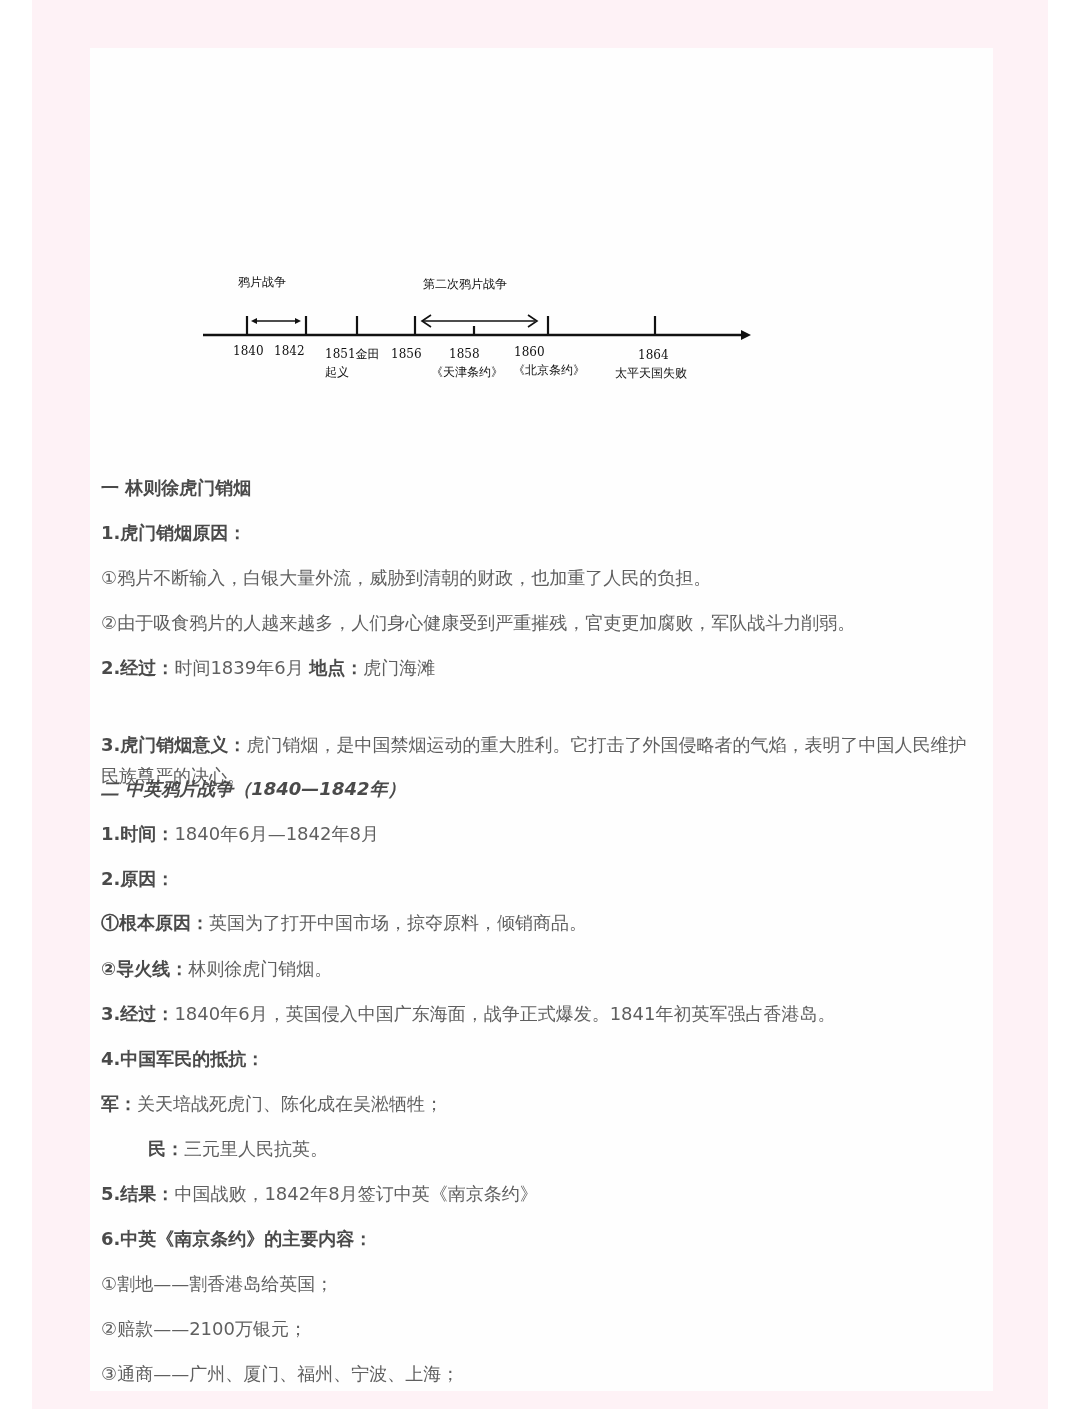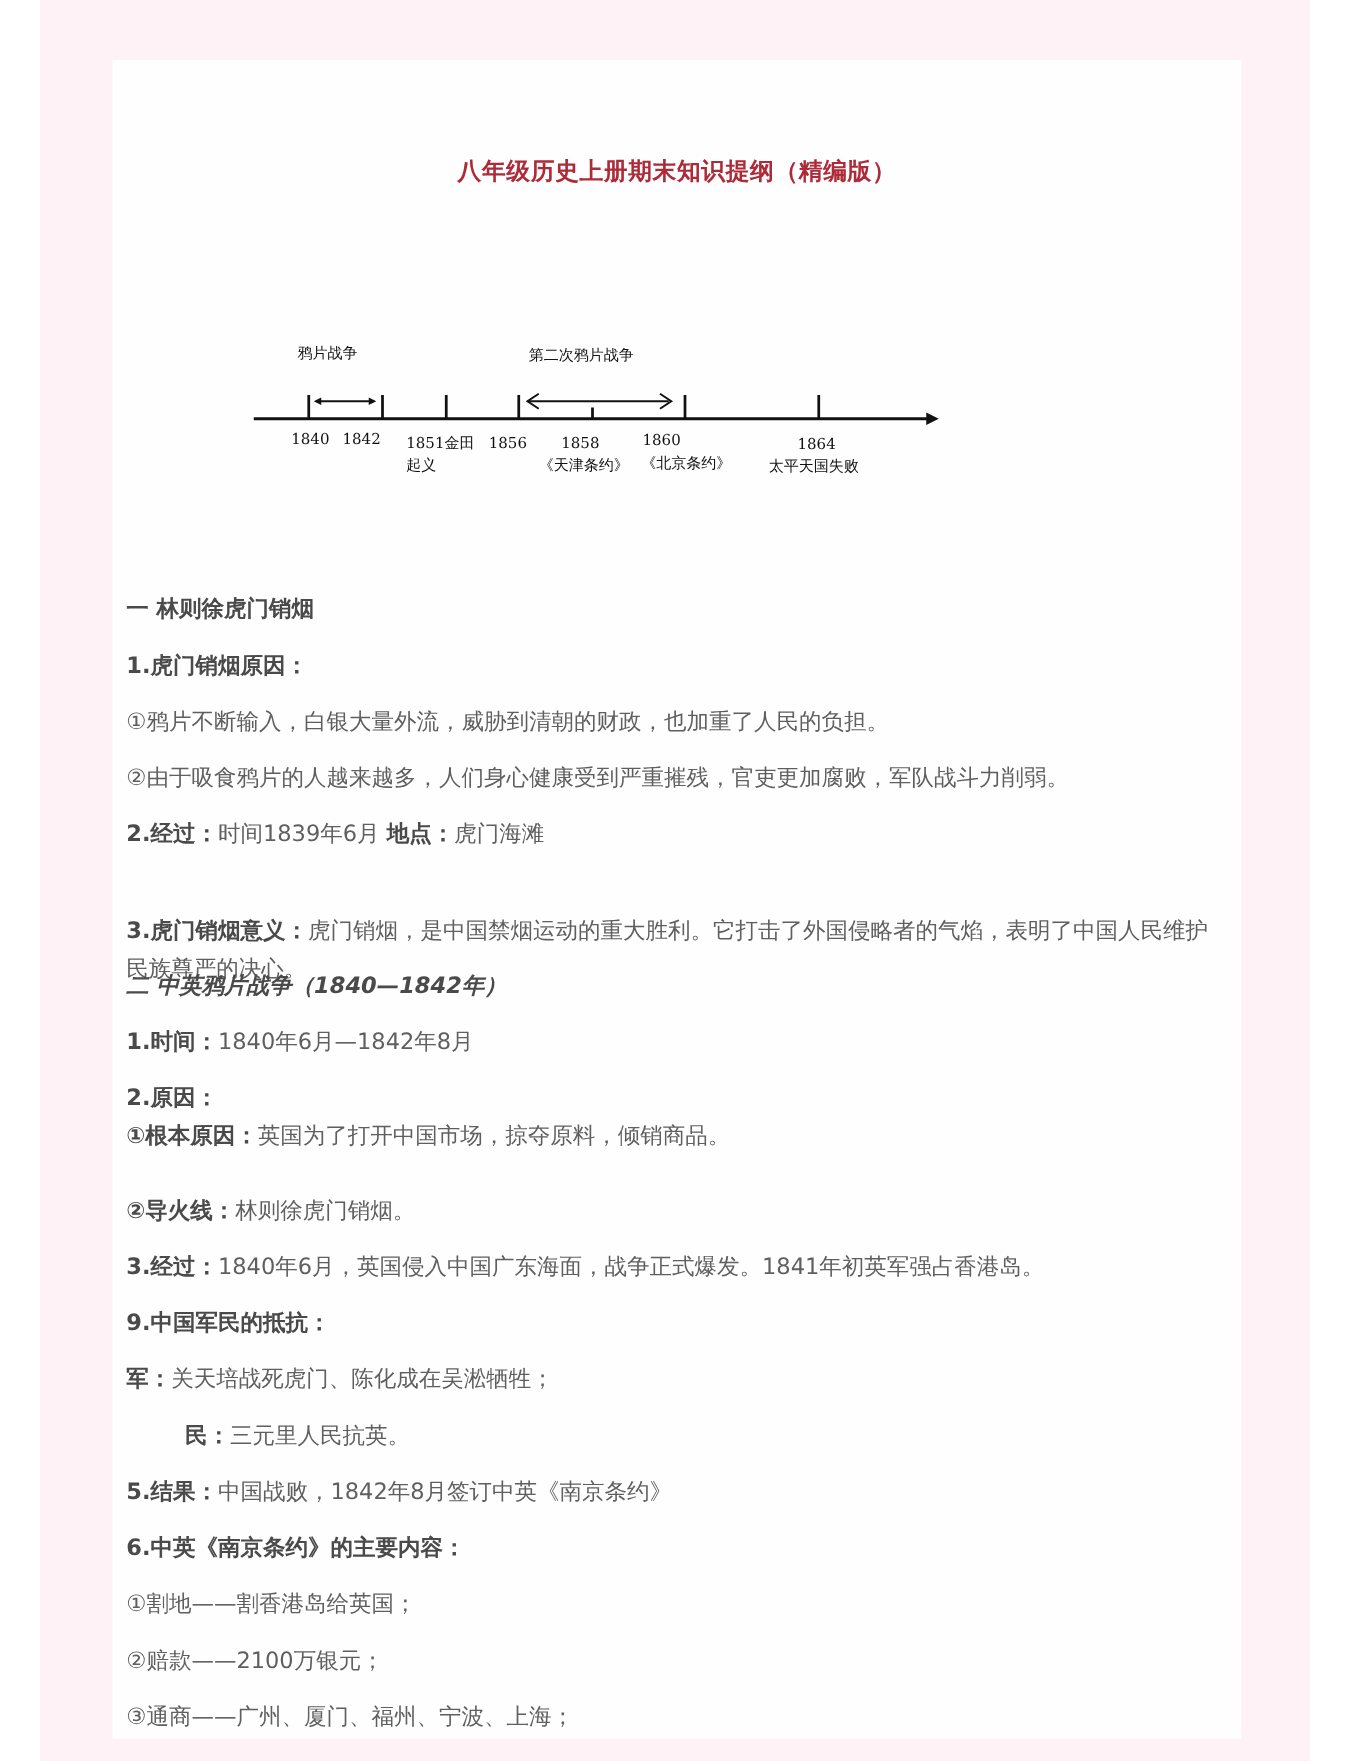--- a/index.html
+++ b/index.html
@@ -41,21 +41,20 @@
   .p.wrap { white-space:normal; width:870px; line-height:31px; }
   .b { font-weight:bold; color:#4a4a4a; }
   .sec { font-weight:bold; color:#4a4a4a; }
 </style>
 </head>
 <body>
 
 <div class="pink-panel"></div>
 
 <div class="card">
-  <div class="doc-title">八年级历史上册期末知识提纲（精编版）</div>
 
   <div class="timeline">
     <svg width="560" height="120" viewBox="0 0 560 120">
 
       <line x1="8" y1="62" x2="548" y2="62" stroke="#111" stroke-width="2.5"></line>
       <polygon points="546,57 556,62 546,67" fill="#111"></polygon>
 
       <line x1="52" y1="43" x2="52" y2="62" stroke="#111" stroke-width="2.2"></line>
       <line x1="111" y1="43" x2="111" y2="62" stroke="#111" stroke-width="2.2"></line>
       <line x1="162" y1="43" x2="162" y2="62" stroke="#111" stroke-width="2.2"></line>
@@ -108,33 +107,33 @@
 
     <div class="p sec" style="top:302px;font-style:italic;">二 中英鸦片战争（1840—1842年）</div>
 
     <div class="p" style="top:347px;">
       <span class="b">1.时间：</span><span>1840年6月—1842年8月</span>
     </div>
 
     <div class="p" style="top:392px;">
       <span class="b">2.原因：</span>
     </div>
-    <div class="p" style="top:422px;">
+    <div class="p" style="top:437px;font-family:Liberation Mono, monospace;">
       <span class="b">①根本原因：</span><span>英国为了打开中国市场，掠夺原料，倾销商品。</span>
     </div>
     <div class="p" style="top:482px;">
       <span class="b">②导火线：</span><span>林则徐虎门销烟。</span>
     </div>
 
     <div class="p" style="top:527px;">
       <span class="b">3.经过：</span><span>1840年6月，英国侵入中国广东海面，战争正式爆发。1841年初英军强占香港岛。</span>
     </div>
 
     <div class="p" style="top:572px;">
-      <span class="b">9.中国军民的抵抗：</span>
+      <span class="b">4.中国军民的抵抗：</span>
     </div>
     <div class="p" style="top:617px;">
       <span class="b">军：</span><span>关天培战死虎门、陈化成在吴淞牺牲；</span>
     </div>
     <div class="p" style="top:662px;margin-left:47px;">
       <span class="b">民：</span><span>三元里人民抗英。</span>
     </div>
 
     <div class="p" style="top:707px;">
       <span class="b">5.结果：</span><span>中国战败，1842年8月签订中英《南京条约》</span>

